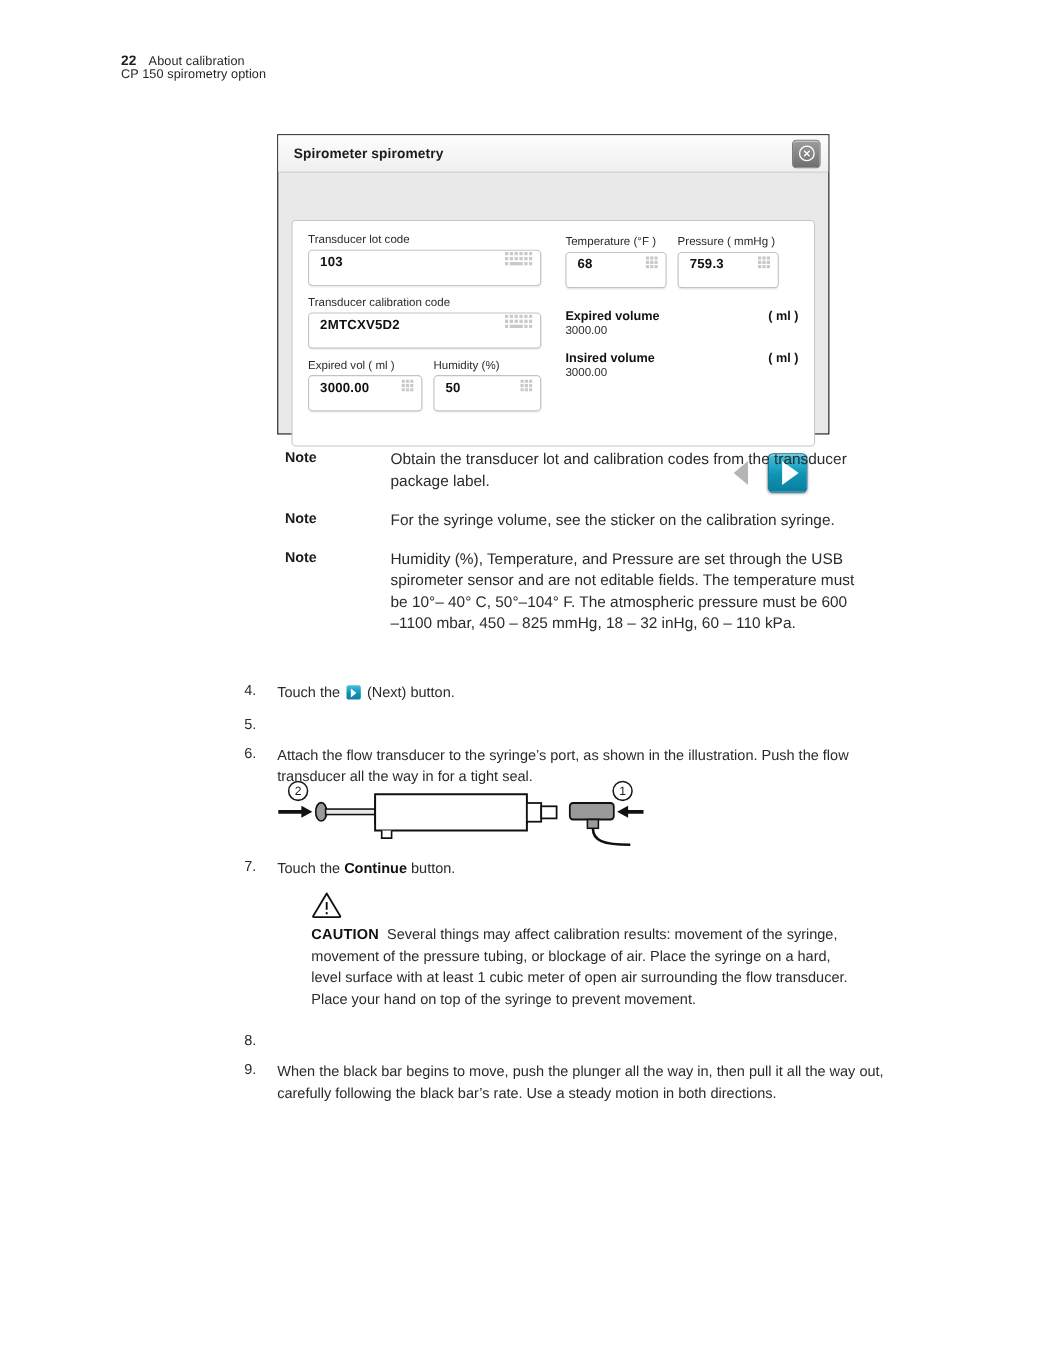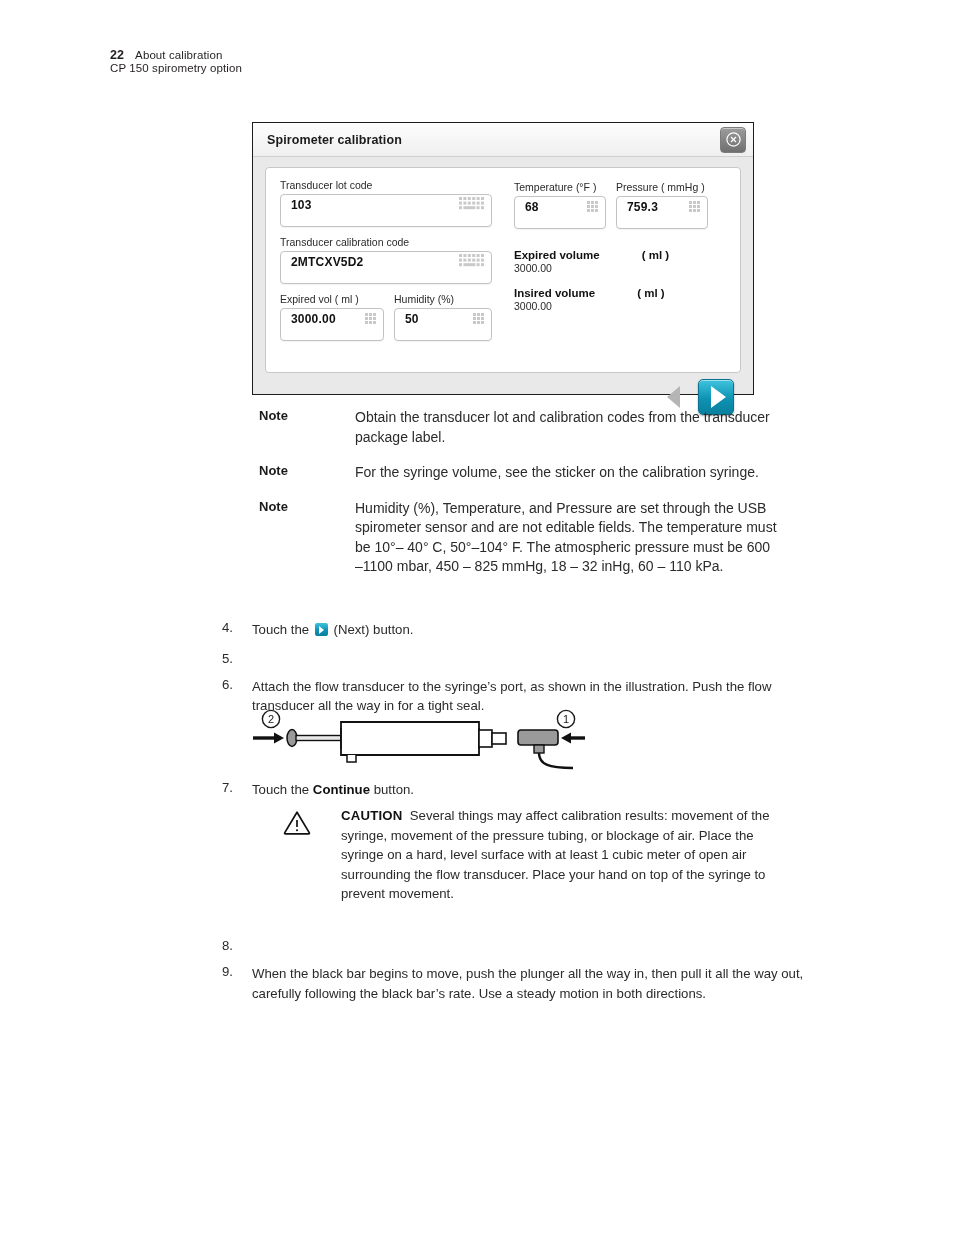--- a/index.html
+++ b/index.html
@@ -86,20 +86,21 @@
     flex-direction: column;
   }
   .form-panel {
     background: #ffffff;
     border: 1px solid #c8c8c8;
     border-radius: 4px;
     height: 206px;
     box-sizing: border-box;
     padding: 11px 14px 0 14px;
     display: flex;
+    margin-top: 33px;
   }
   .col-left { width: 212px; flex: none; }
   .col-right { flex: 1; padding-left: 22px; padding-top: 2px; }
 
   .fld-label {
     font-size: 10.5px;
     color: #2a2a2a;
     margin-bottom: 3px;
     white-space: nowrap;
   }
@@ -133,20 +134,21 @@
   .top-right-row { display: flex; gap: 10px; }
   .fg-temp { width: 92px; }
   .fg-press { width: 92px; }
 
   .ro-title {
     font-size: 11.5px;
     font-weight: bold;
     color: #111;
     display: flex;
     gap: 42px;
+    justify-content: space-between;
   }
   .ro-unit { font-weight: bold; }
   .ro-value {
     font-size: 10.5px;
     color: #2a2a2a;
     margin-top: 1px;
   }
   .ro-block { margin-bottom: 13px; }
 
   .dlg-nav {
@@ -233,20 +235,21 @@
     height: 68px;
   }
 
   
   .caution {
     position: absolute;
     left: 283px;
     top: 806px;
     width: 490px;
     display: flex;
+    flex-direction: column;
   }
   .caution-icon { width: 58px; flex: none; padding-top: 4px; }
   .caution-text {
     font-size: 13.2px; line-height: 19.5px; color: #2b2b2b;
   }
   .caution-text b { color: #111; letter-spacing: .2px; }
 </style>
 </head>
 <body>
 
@@ -254,21 +257,21 @@
   <div class="hdr-left">
     <span class="hdr-pageno">22</span>
     <span>About calibration</span>
   </div>
   <div class="hdr-right">CP 150 spirometry option</div>
 </div>
 
 <div class="device-shot">
 
   <div class="dlg-titlebar">
-    <span class="dlg-title">Spirometer calibration</span>
+    <span class="dlg-title">Spirometer spirometry</span>
     <span class="close-btn">
       <svg width="17" height="17" viewBox="0 0 17 17" aria-hidden="true">
         <circle cx="8.5" cy="8.5" r="6.6" fill="none" stroke="#ffffff" stroke-width="1.2"></circle>
         <line x1="6" y1="6" x2="11" y2="11" stroke="#ffffff" stroke-width="1.2"></line>
         <line x1="11" y1="6" x2="6" y2="11" stroke="#ffffff" stroke-width="1.2"></line>
       </svg>
     </span>
   </div>
 
   <div class="dlg-body">

